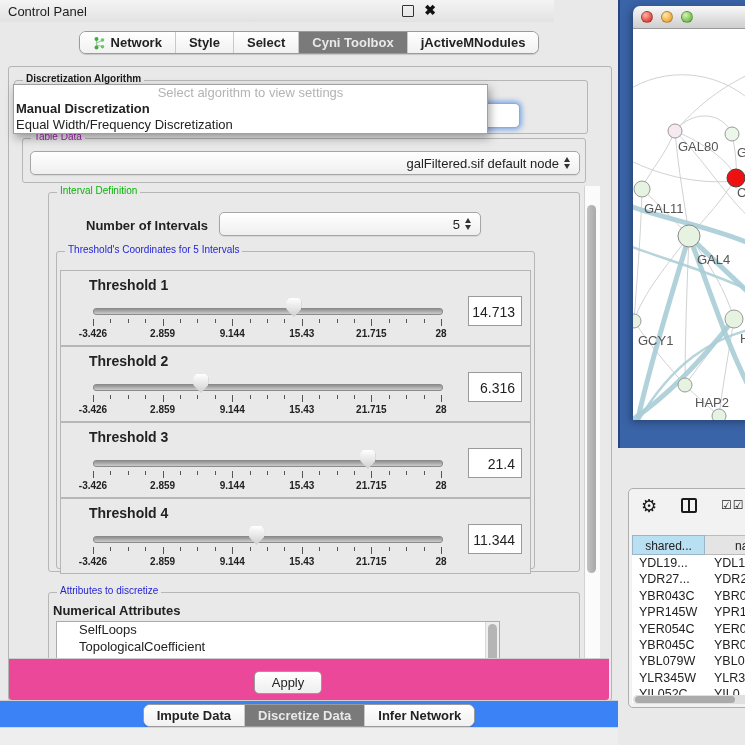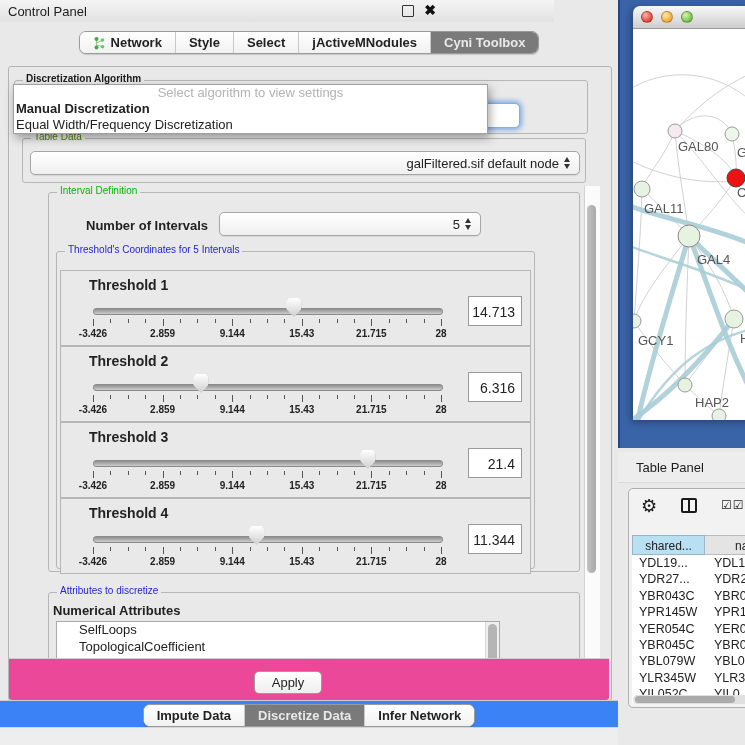--- a/index.html
+++ b/index.html
@@ -32,21 +32,21 @@
   .group-label{position:absolute;top:-8px;left:8px;background:#e9e9e9;padding:0 3px;font-size:10px;}
   .green-label{color:#09b409;}
   .blue-label{color:#2424d8;}
 
   #algo-group{left:14px;top:80px;width:572px;height:52px;}
   #algo-group .group-label{font-weight:bold;color:#1a1a1a;}
   #algo-combo{left:22px;top:103px;width:496px;height:23px;background:#fff;border:1px solid #86aede;border-radius:5px;
               box-shadow:0 0 5px 2px rgba(95,150,230,.75);}
 
   #td-group{left:22px;top:138px;width:562px;height:43px;}
-  #td-group .group-label{color:#4d7c0f;}
+  #td-group .group-label{color:#a21caf;}
   .combo{background:linear-gradient(#ffffff,#efefef);border:1px solid #a6a6a6;border-radius:5px;
          font-size:13px;display:flex;align-items:center;box-shadow:0 1px 1px rgba(0,0,0,.08);}
   .combo .val{padding-left:10px;flex:1;text-align:right;}
   .stepper{width:16px;display:flex;flex-direction:column;align-items:center;justify-content:center;gap:2px;padding-right:4px;}
   .arr-up{width:0;height:0;border-left:3.5px solid transparent;border-right:3.5px solid transparent;border-bottom:5px solid #333;}
   .arr-dn{width:0;height:0;border-left:3.5px solid transparent;border-right:3.5px solid transparent;border-top:5px solid #333;}
   #td-combo{left:30px;top:151px;width:548px;height:22px;}
 
   
   #algo-popup{left:13px;top:84px;width:473px;height:48px;background:#fff;border:1px solid #a0a0a0;
@@ -146,25 +146,25 @@
           <circle cx="9.5" cy="10.8" r="1.8" fill="#69c869"></circle>
         </svg>
         <span>Network</span>
       </span>
       <span class="seg">
         <span>Style</span>
       </span>
       <span class="seg">
         <span>Select</span>
       </span>
-      <span class="seg">
-        <span>jActiveMNodules</span>
-      </span>
       <span class="seg selected">
         <span>Cyni Toolbox</span>
+      </span>
+      <span class="seg">
+        <span>jActiveMNodules</span>
       </span>
     </span>
 </div>
 
 <div class="abs" id="outer-panel"></div>
 
 <div class="abs group" id="algo-group">
   <span class="group-label">Discretization Algorithm</span>
 </div>
 <div class="abs" id="algo-combo"></div>
@@ -423,23 +423,20 @@
         <text x="11" y="184" font-size="13" fill="#555">GAL11</text>
         <text x="64" y="235" font-size="13" fill="#555">GAL4</text>
         <text x="5" y="316" font-size="13" fill="#555">GCY1</text>
         <text x="107" y="314" font-size="13" fill="#555">H</text>
         <text x="62" y="378" font-size="13" fill="#555">HAP2</text>
       </svg>
   </div>
 </div>
 
 <div class="abs" id="tp-area">
-  <div id="tp-titlebar">
-    <span id="tp-title">Table Panel</span>
-  </div>
   <div id="tp-panel">
     <div id="tp-toolbar">
       <span id="gear-icon">⚙</span>
       <span id="split-icon"></span>
       <span id="check-icons">☑☑</span>
     </div>
     <div id="tp-table">
       <div class="tp-hrow">
         <span class="tp-hcell c1">shared...</span>
         <span class="tp-hcell c2">na</span>

